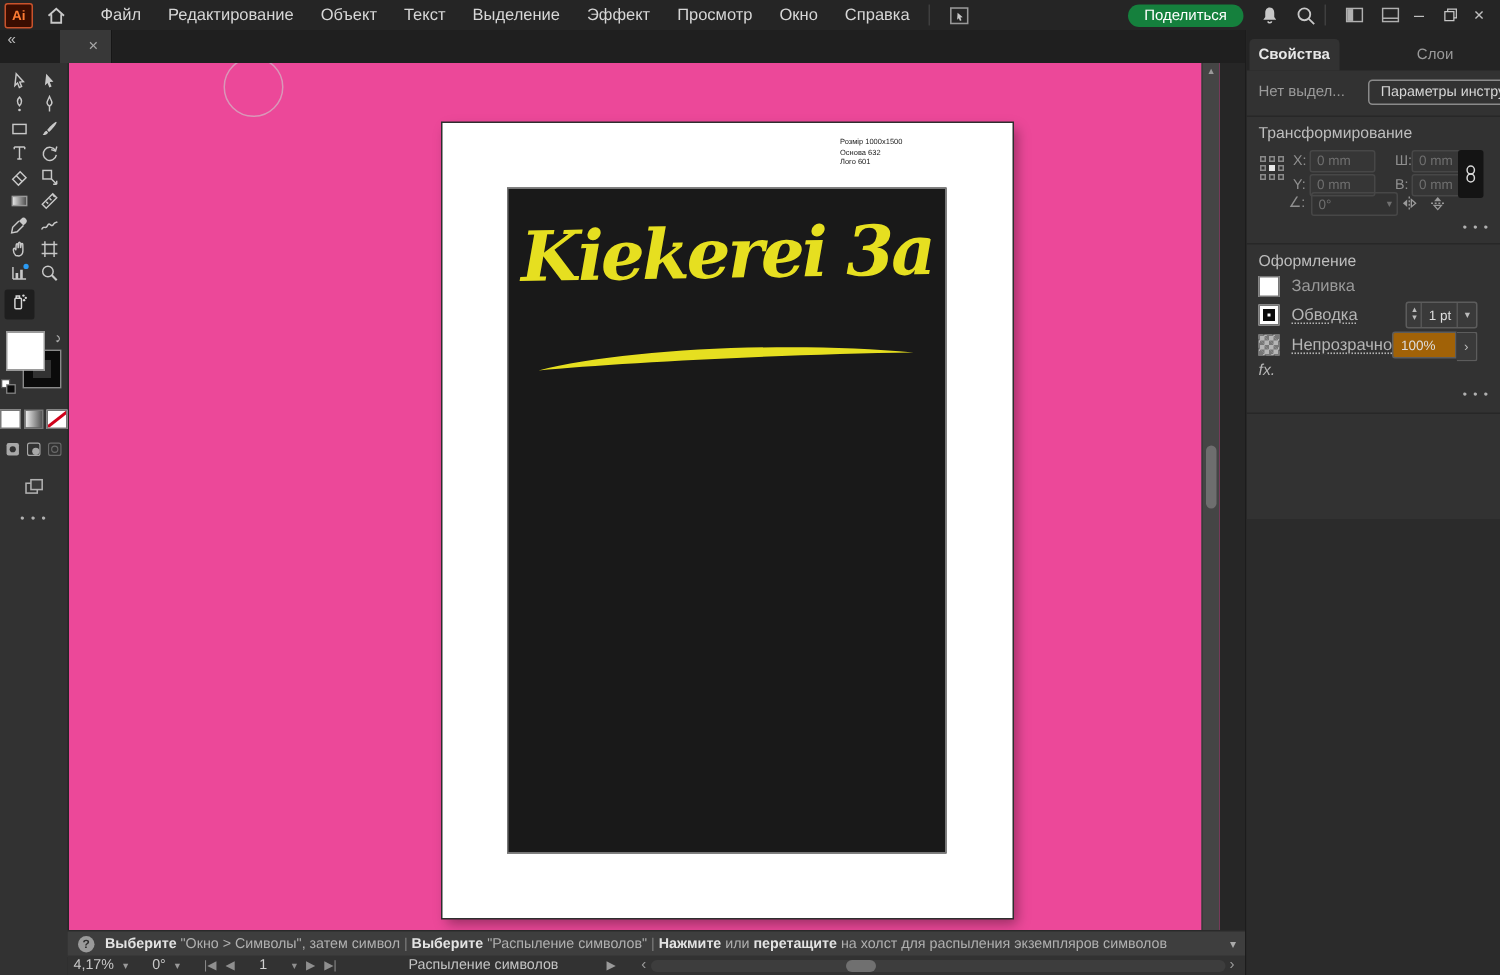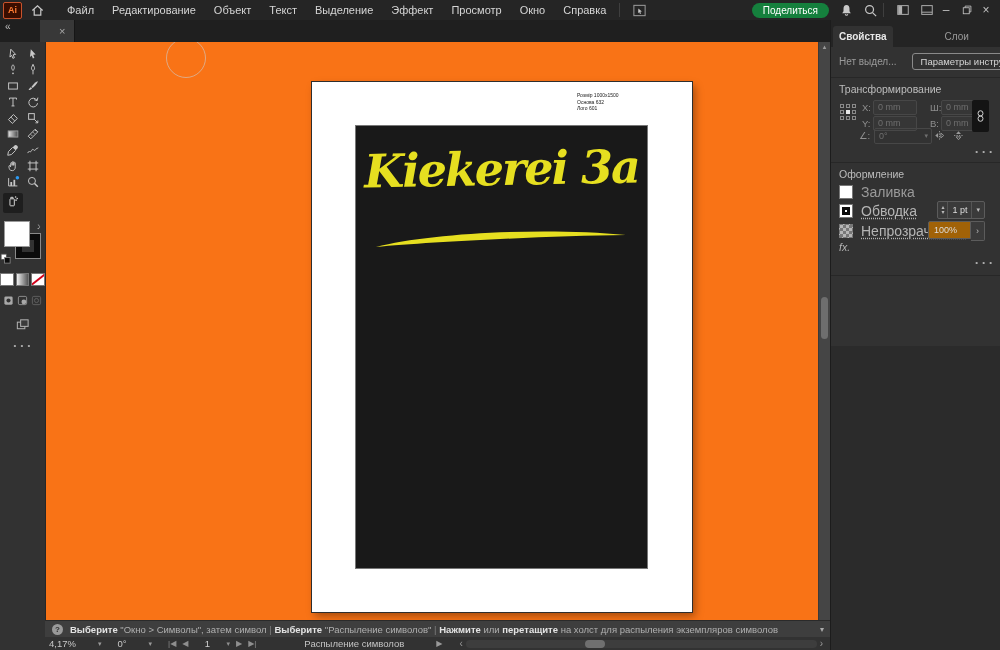--- a/index.html
+++ b/index.html
@@ -47,21 +47,21 @@
   .fsrow{display:flex;justify-content:center;gap:2px;margin-top:4px;}
   .fsbtn{width:12px;height:11px;border:1px solid #777;}
   .fs-color{background:#fff;}
   .fs-grad{background:linear-gradient(90deg,#eee,#555);}
   .fs-none{background:#fff;position:relative;overflow:hidden;}
   .fs-none::after{content:"";position:absolute;left:-2px;top:4px;width:18px;height:2px;background:#d0021b;transform:rotate(-38deg);}
   .drawmodes{display:flex;justify-content:center;gap:3px;margin-top:6px;}
   .toolbar-bottom{display:flex;justify-content:center;margin-top:7px;}
   .more-dots{font-size:8px;color:#b0b0b0;text-align:center;letter-spacing:1px;margin-top:9px;}
   
-  .canvas{position:absolute;left:45px;top:42px;width:785px;height:578px;background:#f97316;overflow:hidden;z-index:5;}
+  .canvas{position:absolute;left:28px;top:42px;width:785px;height:578px;background:#ec4899;overflow:hidden;z-index:5;}
   .artboard{position:absolute;left:267px;top:40px;width:380px;height:530px;background:#ffffff;
     box-shadow:0 0 0 1px #2e2e2e,3px 4px 8px rgba(0,0,0,.35);}
   .annotations{position:absolute;left:265px;top:10px;font-size:5px;line-height:6.5px;color:#1a1a1a;}
   .black-panel{position:absolute;left:43px;top:43px;width:293px;height:444px;background:#191919;border:1px solid #777;box-sizing:border-box;}
   .logo-script{position:absolute;left:0;top:16px;width:100%;text-align:center;
     font-family:"DejaVu Serif",serif;font-style:italic;font-weight:700;font-size:46px;
     color:#e6df20;letter-spacing:-2px;transform:rotate(-1deg);white-space:nowrap;}
   .swoosh{position:absolute;left:18px;top:100px;}
   .brush-cursor{position:absolute;left:121px;top:-4px;width:38px;height:38px;border-radius:50%;
     border:1px solid rgba(205,205,205,.6);}
@@ -99,21 +99,21 @@
   .sec-appearance .ptitle{position:absolute;left:8px;top:5px;}
   .ap-row{position:absolute;left:8px;display:flex;align-items:center;}
   .ap-swatch{width:14px;height:14px;border:1px solid #777;box-sizing:border-box;margin-right:8px;}
   .ap-fill{background:#fff;}
   .ap-stroke{background:#fff;border:1px solid #777;position:relative;}
   .ap-stroke::after{content:"";position:absolute;left:2px;top:2px;right:2px;bottom:2px;border:3px solid #0b0b0b;}
   .ap-opacity{background:
       linear-gradient(45deg,#777 25%,transparent 25%,transparent 75%,#777 75%),
       linear-gradient(45deg,#777 25%,#b5b5b5 25%,#b5b5b5 75%,#777 75%);
       background-size:6px 6px;background-position:0 0,3px 3px;border-style:dashed;}
-  .ap-label{font-size:14px;color:#9a9a9a;}
+  .ap-label{font-size:11px;color:#9a9a9a;}
   .ap-link{text-decoration:underline dotted;text-underline-offset:2px;color:#b5b5b5;}
   .stepper{position:absolute;right:8px;top:-2px;height:16px;border:1px solid #5c5c5c;border-radius:2px;
     display:flex;align-items:center;background:#3a3a3a;}
   .stepper .arrows{display:flex;flex-direction:column;line-height:5px;font-size:6px;color:#bbb;padding:0 3px;}
   .stepper .val{font-size:9px;color:#ddd;padding:0 4px;border-left:1px solid #555;height:100%;display:flex;align-items:center;}
   .stepper .chv{font-size:7px;color:#bbb;padding:0 4px;border-left:1px solid #555;height:100%;display:flex;align-items:center;}
   .opacity-box{position:absolute;right:22px;top:-2px;width:36px;height:16px;border:1px solid #5c5c5c;
     border-radius:2px 0 0 2px;background:#a16207;font-size:9px;color:#ddd;display:flex;align-items:center;padding-left:5px;}
   .opacity-more{position:absolute;right:8px;top:-2px;width:13px;height:18px;border:1px solid #5c5c5c;border-left:none;
     border-radius:0 2px 2px 0;background:#3a3a3a;color:#bbb;font-size:9px;display:flex;align-items:center;justify-content:center;}
@@ -129,21 +129,21 @@
   .q-icon{width:11px;height:11px;border-radius:50%;background:#9a9a9a;color:#2e2e2e;font-size:8px;
     font-weight:700;display:flex;align-items:center;justify-content:center;margin:0 7px 0 7px;flex:0 0 auto;}
   .hint-text{font-size:9.5px;white-space:nowrap;overflow:hidden;flex:1;}
   .run-b{color:#e3e3e3;font-weight:700;}
   .run-n{color:#b0b0b0;}
   .run-d{color:#7f7f7f;}
   .hint-chv{margin-left:auto;margin-right:6px;font-size:8px;color:#aaa;flex:0 0 auto;}
   
   .statusbar{position:absolute;left:45px;top:637px;width:785px;height:13px;background:#323232;
     display:flex;align-items:center;font-size:9.5px;color:#c8c8c8;z-index:22;}
-  .sb{display:flex;align-items:center;gap:16px;}
+  .sb{display:flex;align-items:center;}
   .sb .chv{font-size:7px;color:#9a9a9a;margin-left:6px;}
   .sb-zoom{margin-left:4px;}
   .sb-rot{margin-left:16px;}
   .sb-nav{margin-left:16px;display:flex;align-items:center;gap:6px;font-size:8px;color:#8f8f8f;}
   .sb-page{min-width:26px;text-align:center;color:#d0d0d0;font-size:9.5px;}
   .sb-tool{margin-left:48px;color:#c4c4c4;}
   .sb-toolarrow{margin-left:32px;font-size:8px;color:#9a9a9a;}
   .hscroll{display:flex;align-items:center;flex:1;margin-left:14px;margin-right:4px;}
   .hscroll .larr,.hscroll .rarr{font-size:10px;color:#9a9a9a;padding:0 3px;}
   .hscroll .track{flex:1;height:8px;border-radius:4px;background:#3d3d3d;position:relative;}

